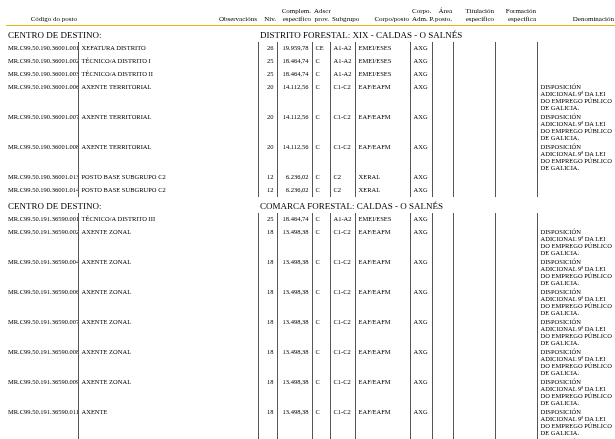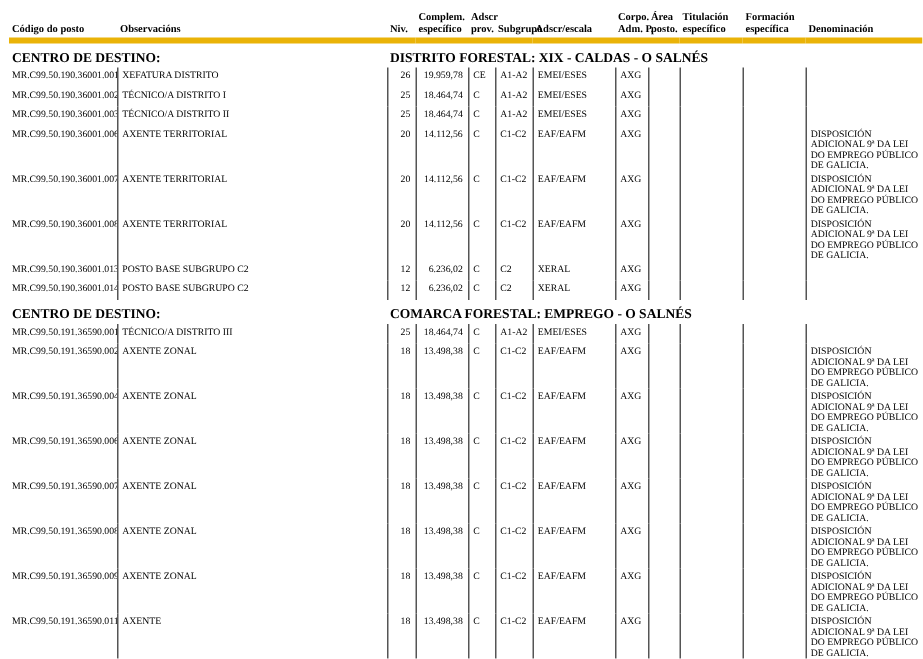--- a/index.html
+++ b/index.html
@@ -4,39 +4,39 @@
 <style>
   html,body{margin:0;padding:0;}
   body{
     width:615px;height:439px;background:#ffffff;color:#000;
     font-family:"Liberation Serif", serif;
     overflow:hidden;
   }
   .page{width:615px;height:439px;box-sizing:border-box;padding:8px 0 0 6px;}
   table{border-collapse:collapse;table-layout:fixed;width:609px;}
   thead th{
-    font-weight:bold;font-size:7px;line-height:7.5px;
-    vertical-align:bottom;text-align:left;
-    padding:0 1px 2px 2px;border-bottom:4px solid #eab308;
+    font-weight:normal;font-size:7px;line-height:7.5px;
+    vertical-align:bottom;text-align:right;
+    padding:0 1px 2px 2px;border-bottom:1px solid #eab308;
     white-space:nowrap;overflow:visible;
   }
   thead th .hl{display:block;}
   tbody td{
     font-size:6.5px;line-height:7px;vertical-align:top;
     padding:2px 2px 0 3px;border-left:1px solid #555;
     overflow:hidden;word-wrap:break-word;
   }
   td.col-codigo{border-left:none;padding-left:2px;white-space:nowrap;}
   td.col-denominacion{white-space:nowrap;}
   td.col-niv,td.col-complem{text-align:right;padding-right:3px;}
   td.col-observacions{overflow:visible;}
   tr.data-row{height:13px;}
   tr.tall{height:27px;}
   tr.section-row td{
-    border-left:none;font-weight:bold;font-size:9px;line-height:10px;
+    border-left:none;font-weight:normal;font-size:9px;line-height:10px;
     padding:4px 0 2px 2px;white-space:nowrap;overflow:visible;margin-top:36px;
   }
 </style>
 </head>
 <body>
 
 <div class="page">
   <table>
     <colgroup>
       <col style="width:72px">
@@ -59,21 +59,21 @@
         <th>Niv.</th>
         <th>
           <span class="hl">Complem.</span>
           <span class="hl">específico</span>
         </th>
         <th>
           <span class="hl">Adscr</span>
           <span class="hl">prov.</span>
         </th>
         <th>Subgrupo</th>
-        <th>Adscr/escala</th>
+        <th>Corpo/posto</th>
         <th>
           <span class="hl">Corpo.</span>
           <span class="hl">Adm. P.</span>
         </th>
         <th>
           <span class="hl">Área</span>
           <span class="hl">posto.</span>
         </th>
         <th>
           <span class="hl">Titulación</span>
@@ -198,21 +198,21 @@
           <td class="col-subgrupo">C2</td>
           <td class="col-corpo">XERAL</td>
           <td class="col-adscr">AXG</td>
           <td class="col-area"></td>
           <td class="col-titulacion"></td>
           <td class="col-formacion"></td>
           <td class="col-observacions"></td>
         </tr>
         <tr class="section-row">
           <td colspan="2">CENTRO DE DESTINO:</td>
-          <td colspan="10">COMARCA FORESTAL: EMPREGO - O SALNÉS</td>
+          <td colspan="10">COMARCA FORESTAL: CALDAS - O SALNÉS</td>
         </tr>
         <tr class="data-row">
           <td class="col-codigo">MR.C99.50.191.36590.001</td>
           <td class="col-denominacion">TÉCNICO/A DISTRITO III</td>
           <td class="col-niv">25</td>
           <td class="col-complem">18.464,74</td>
           <td class="col-forma">C</td>
           <td class="col-subgrupo">A1-A2</td>
           <td class="col-corpo">EMEI/ESES</td>
           <td class="col-adscr">AXG</td>

